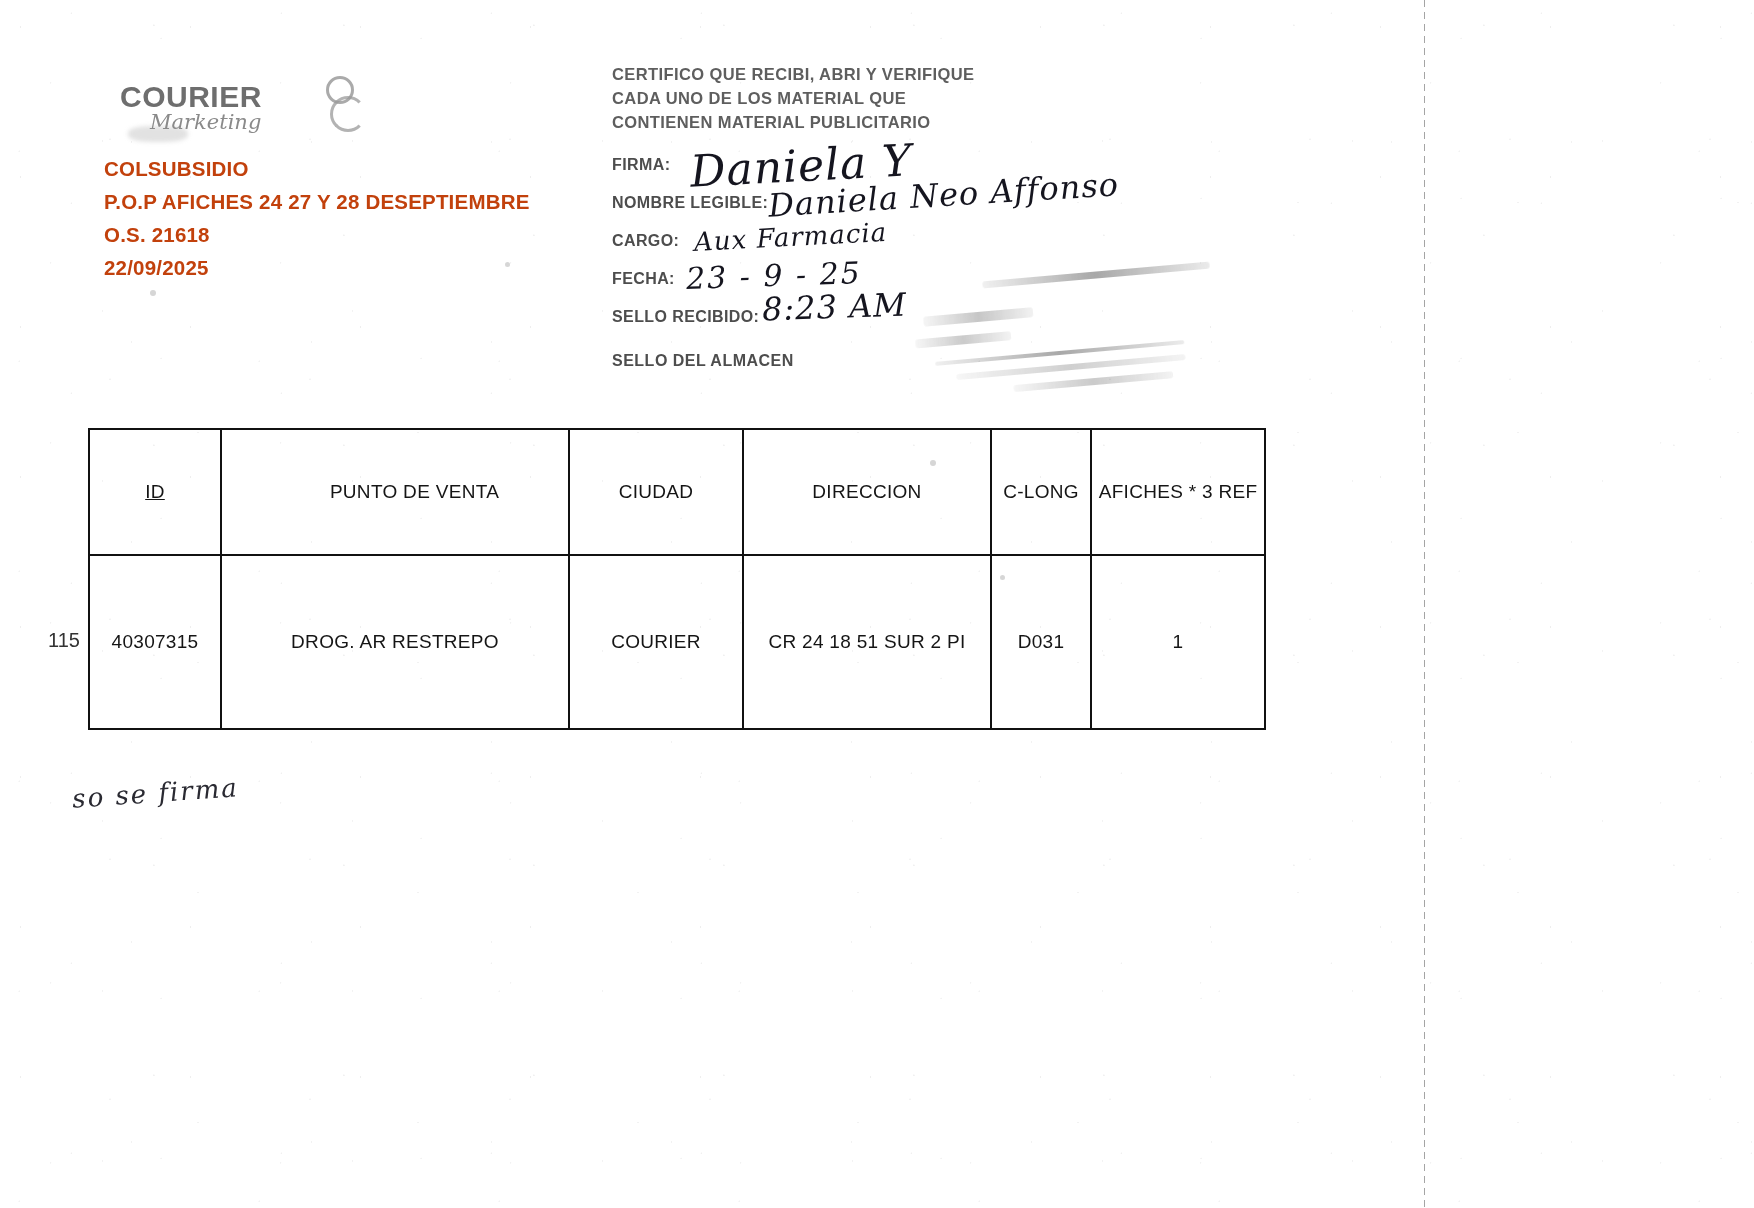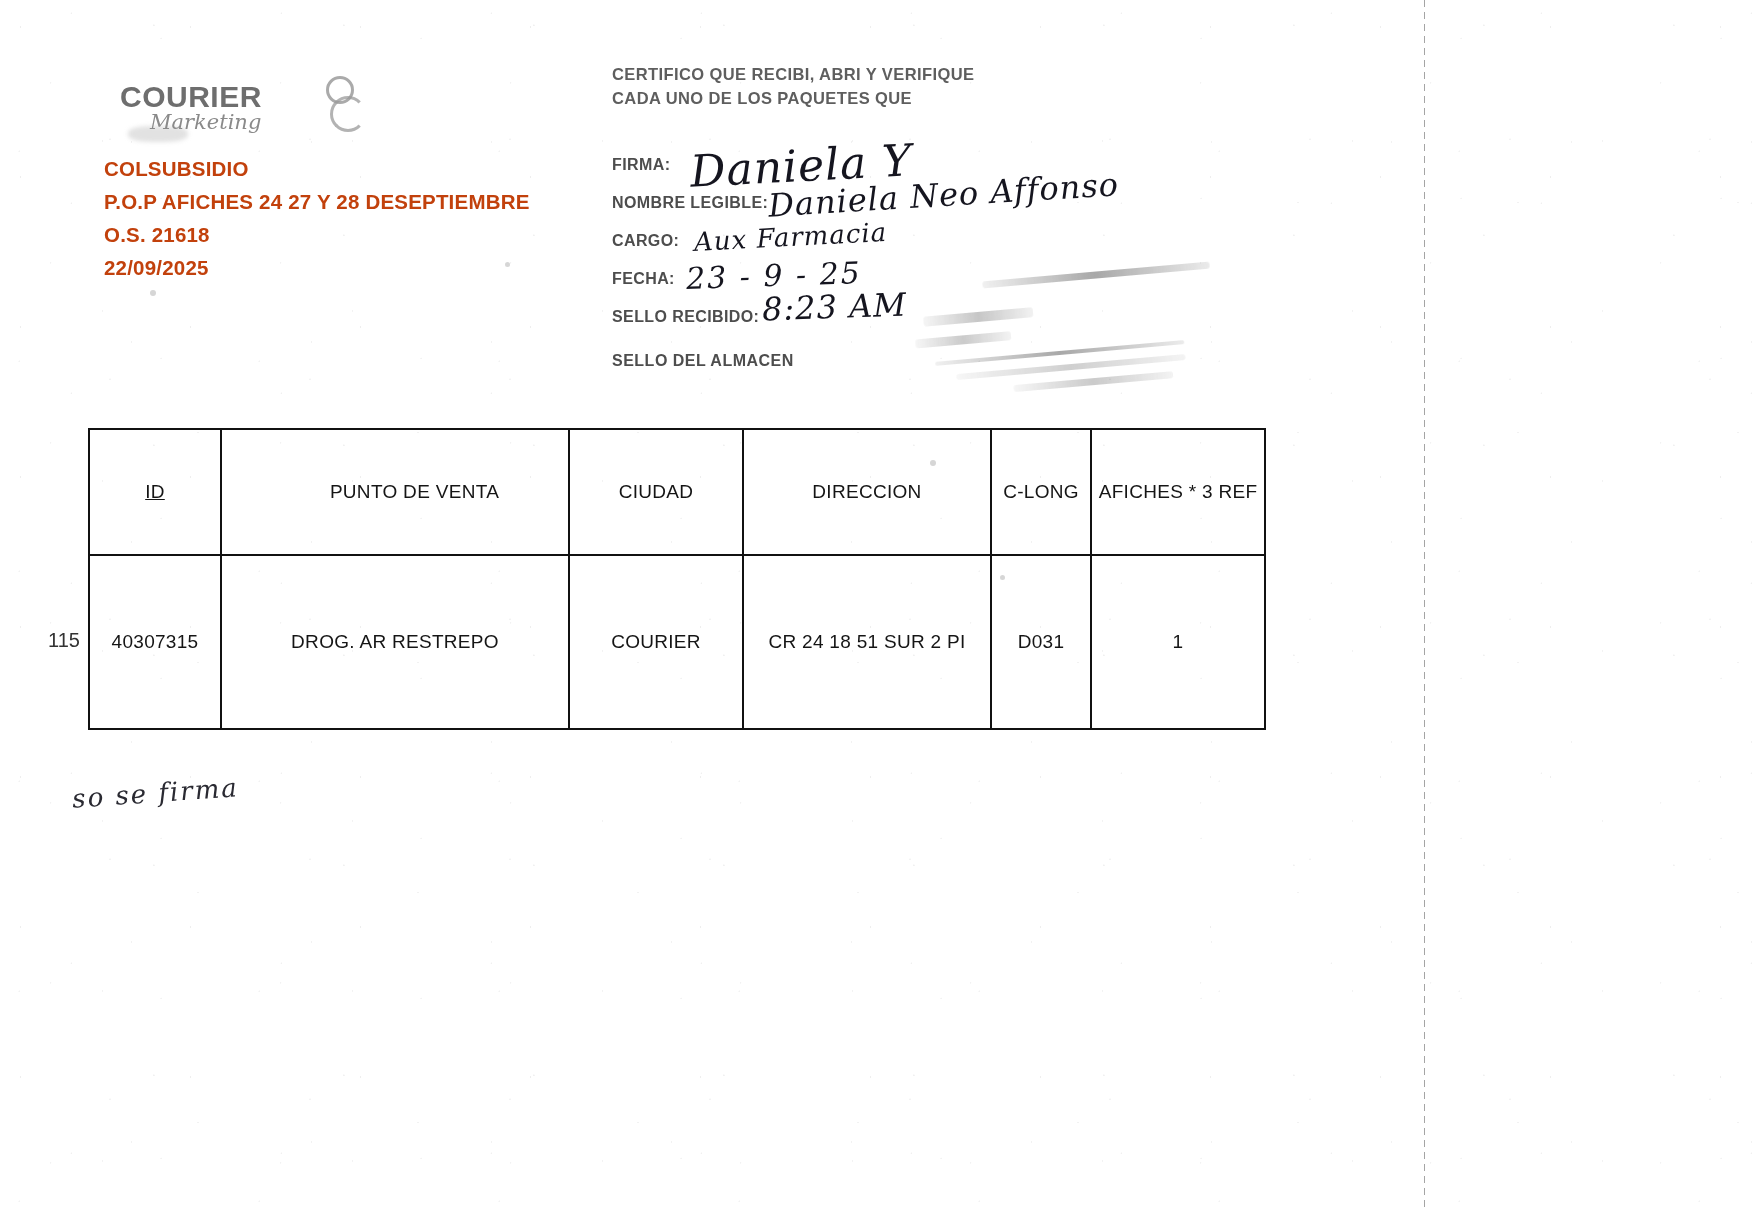--- a/index.html
+++ b/index.html
@@ -290,21 +290,22 @@
 
 <div class="left-info">
   <div>COLSUBSIDIO</div>
   <div>P.O.P AFICHES 24 27 Y 28 DESEPTIEMBRE</div>
   <div>O.S. 21618</div>
   <div>22/09/2025</div>
 </div>
 
 <div class="cert-text">
   <div>CERTIFICO QUE RECIBI, ABRI Y VERIFIQUE</div>
-  <div>CADA  UNO DE LOS PAQUETES QUE</div>
+  <div>CADA  UNO DE LOS MATERIAL QUE</div>
+  <div>CONTIENEN MATERIAL  PUBLICITARIO</div>
 </div>
 
 <div class="form-labels">
   <div class="form-row">
     <span class="lbl">FIRMA:</span>
   </div>
   <div class="form-row">
     <span class="lbl">NOMBRE LEGIBLE:</span>
   </div>
   <div class="form-row">

